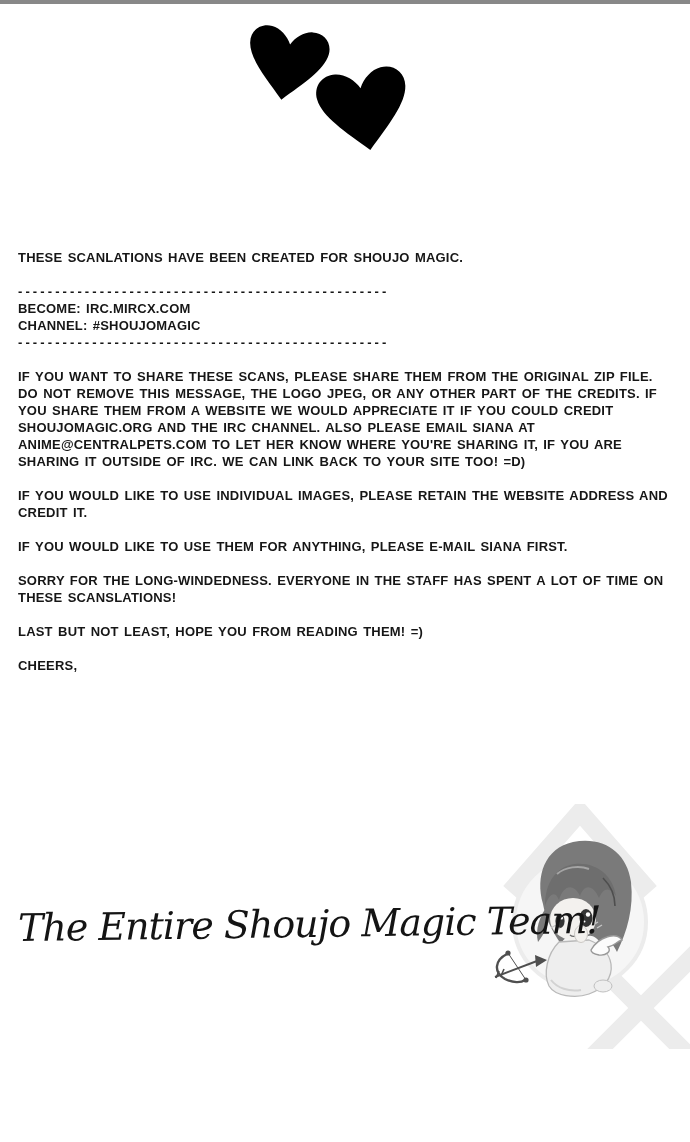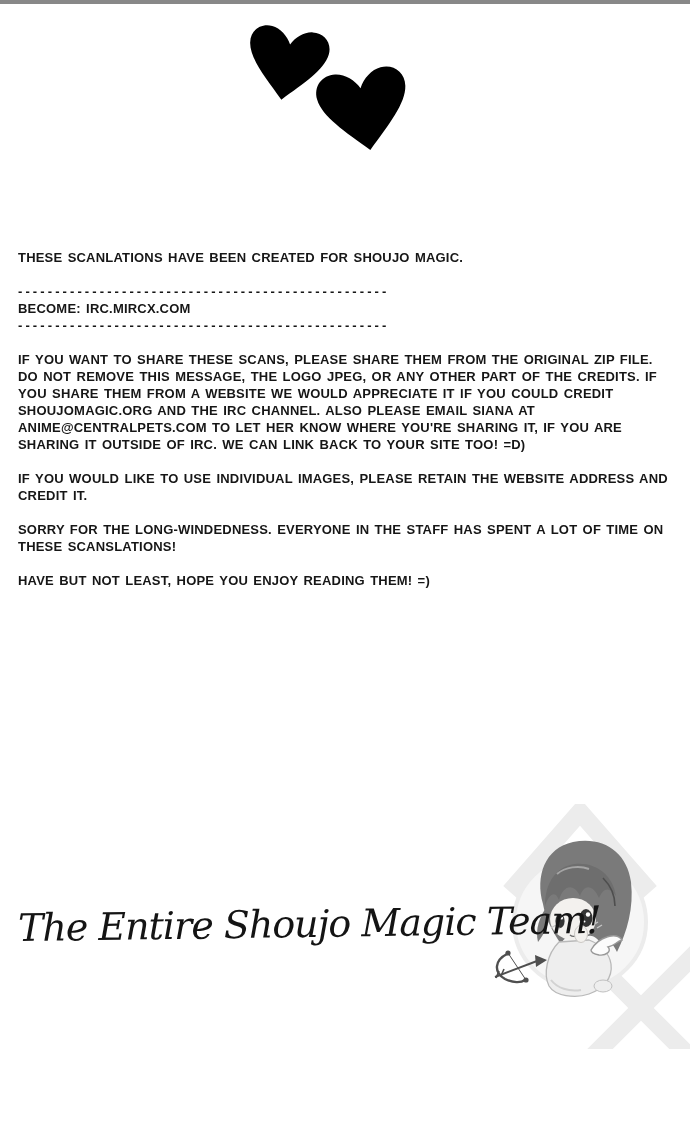--- a/index.html
+++ b/index.html
@@ -96,30 +96,33 @@
         <circle cx="41" cy="176" r="2.6" fill="#4f4f4f"></circle>
       </g>
     </svg>
   </div>
 
   <div class="tx">
     <p>THESE SCANLATIONS HAVE BEEN CREATED FOR SHOUJO MAGIC.</p>
 
     <p class="line sep">--------------------------------------------------</p>
     <p class="line">BECOME: IRC.MIRCX.COM</p>
+    <p class="line">CHANNEL: #SHOUJOMAGIC</p>
     <p class="sep after-group" style="margin-bottom:17px;">--------------------------------------------------</p>
 
     <p>IF YOU WANT TO SHARE THESE SCANS, PLEASE SHARE THEM FROM THE ORIGINAL ZIP FILE.
 DO NOT REMOVE THIS MESSAGE, THE LOGO JPEG, OR ANY OTHER PART OF THE CREDITS. IF
 YOU SHARE THEM FROM A WEBSITE WE WOULD APPRECIATE IT IF YOU COULD CREDIT
 SHOUJOMAGIC.ORG AND THE IRC CHANNEL. ALSO PLEASE EMAIL SIANA AT
 ANIME@CENTRALPETS.COM TO LET HER KNOW WHERE YOU'RE SHARING IT, IF YOU ARE
 SHARING IT OUTSIDE OF IRC. WE CAN LINK BACK TO YOUR SITE TOO! =D)</p>
     <p>IF YOU WOULD LIKE TO USE INDIVIDUAL IMAGES, PLEASE RETAIN THE WEBSITE ADDRESS AND
 CREDIT IT.</p>
+    <p>IF YOU WOULD LIKE TO USE THEM FOR ANYTHING, PLEASE E-MAIL SIANA FIRST.</p>
     <p>SORRY FOR THE LONG-WINDEDNESS. EVERYONE IN THE STAFF HAS SPENT A LOT OF TIME ON
 THESE SCANSLATIONS!</p>
-    <p>HAVE BUT NOT LEAST, HOPE YOU ENJOY READING THEM! =)</p>
+    <p>LAST BUT NOT LEAST, HOPE YOU FROM READING THEM! =)</p>
+    <p>CHEERS,</p>
   </div>
 
   <div class="signature">The Entire Shoujo Magic Team!</div>
 
 </div>
 
 </body></html>

